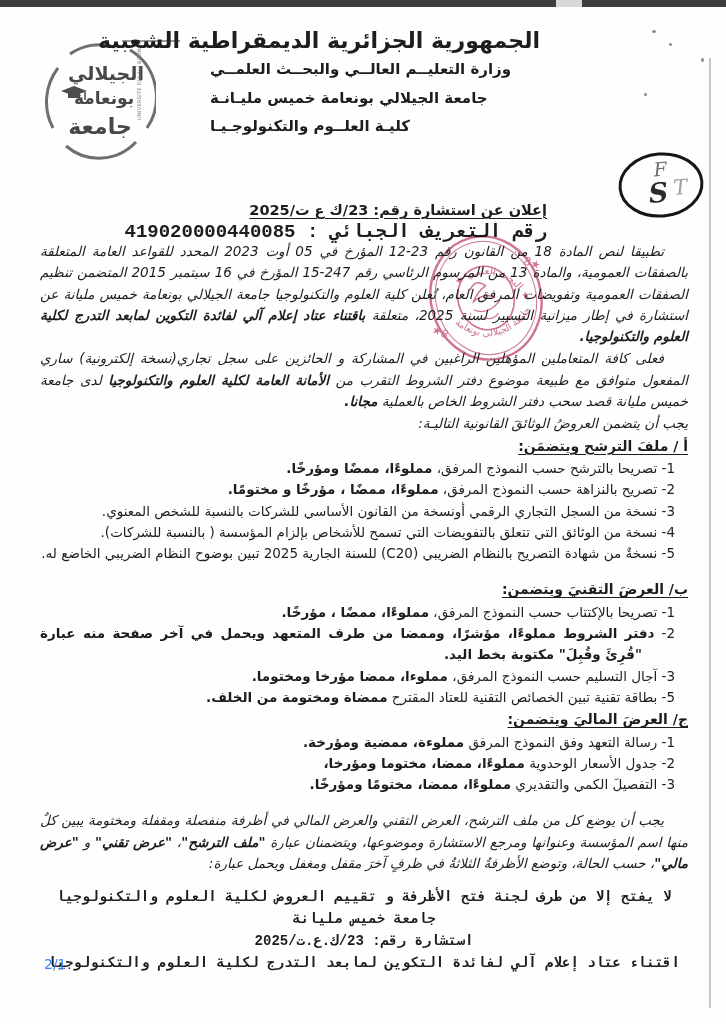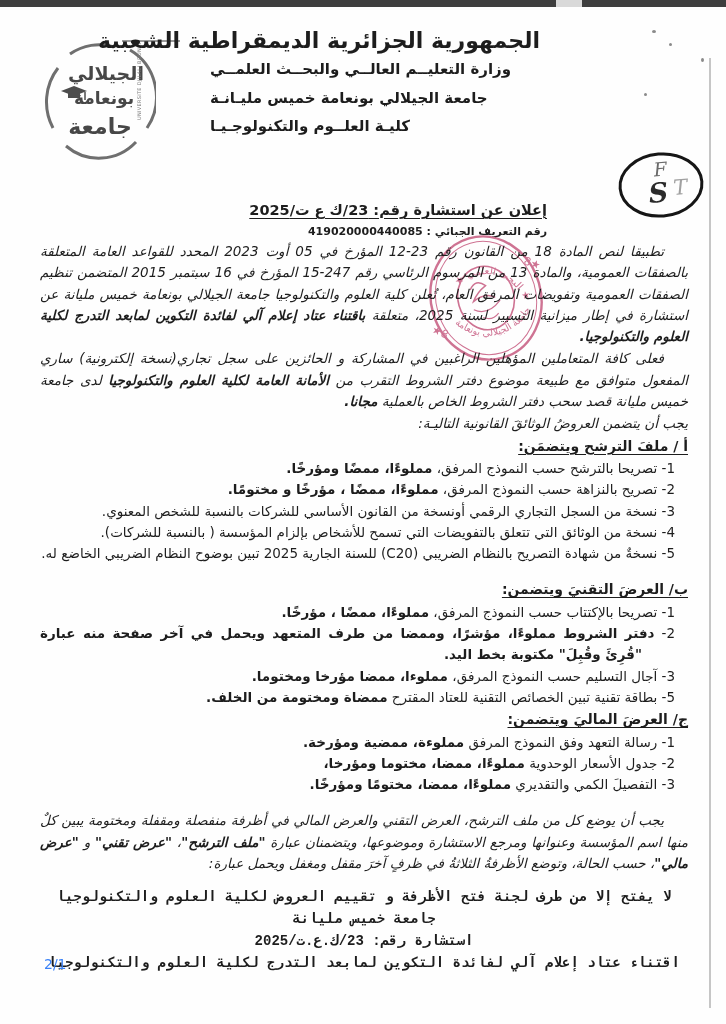--- a/index.html
+++ b/index.html
@@ -21,21 +21,21 @@
   .hdr{position:absolute;left:210px;top:26px;width:330px;direction:rtl;text-align:left;}
   .hdr div{font-weight:bold;white-space:nowrap;}
   .h1{font-size:22px;line-height:29px;}
   .h2{font-size:15px;line-height:28.5px;}
   
   .fst{position:absolute;left:615px;top:148px;transform:rotate(-5deg);}
   
   .ann{position:absolute;left:247px;top:199px;direction:rtl;text-align:right;width:300px;}
   .ann-title{font-weight:bold;font-size:14.5px;text-decoration:underline;text-underline-offset:3px;
              white-space:nowrap;line-height:22px;}
-  .ann-tax{font-weight:bold;font-size:11px;white-space:nowrap;line-height:22px;}
+  .ann-tax{font-weight:bold;font-size:19px;white-space:nowrap;line-height:22px;font-family:Liberation Mono, monospace;}
   
   .redstamp{position:absolute;left:423px;top:228px;mix-blend-mode:multiply;opacity:.85;}
   
   .doc{position:absolute;left:40px;top:241px;width:648px;direction:rtl;text-align:justify;
        font-size:13.5px;line-height:21.3px;}
   .para{margin:0 0 1px 0;font-style:italic;}
   .indent{text-indent:24px;}
   .b{font-weight:bold;}
   .sec-h{font-weight:bold;font-size:14px;text-decoration:underline;text-underline-offset:3px;margin:1px 0;}
   .gap{margin-top:15px;}

